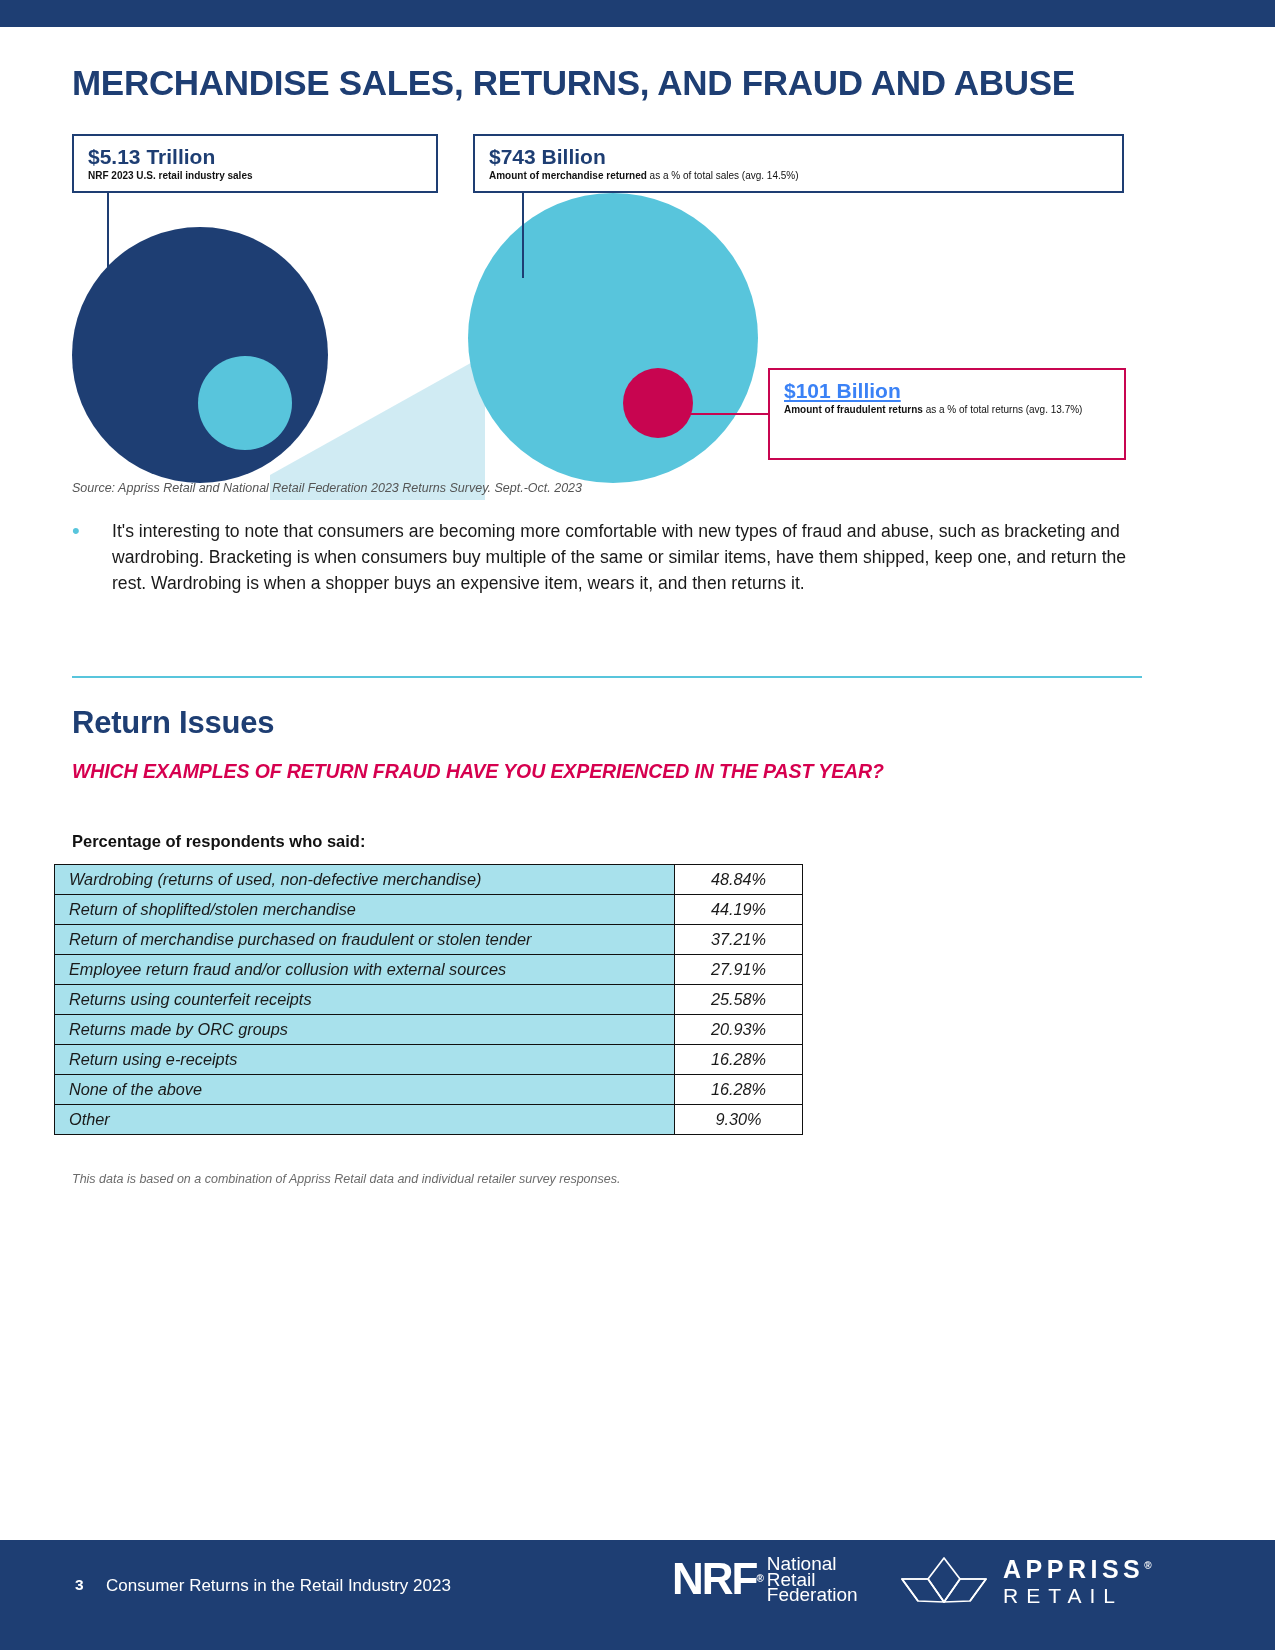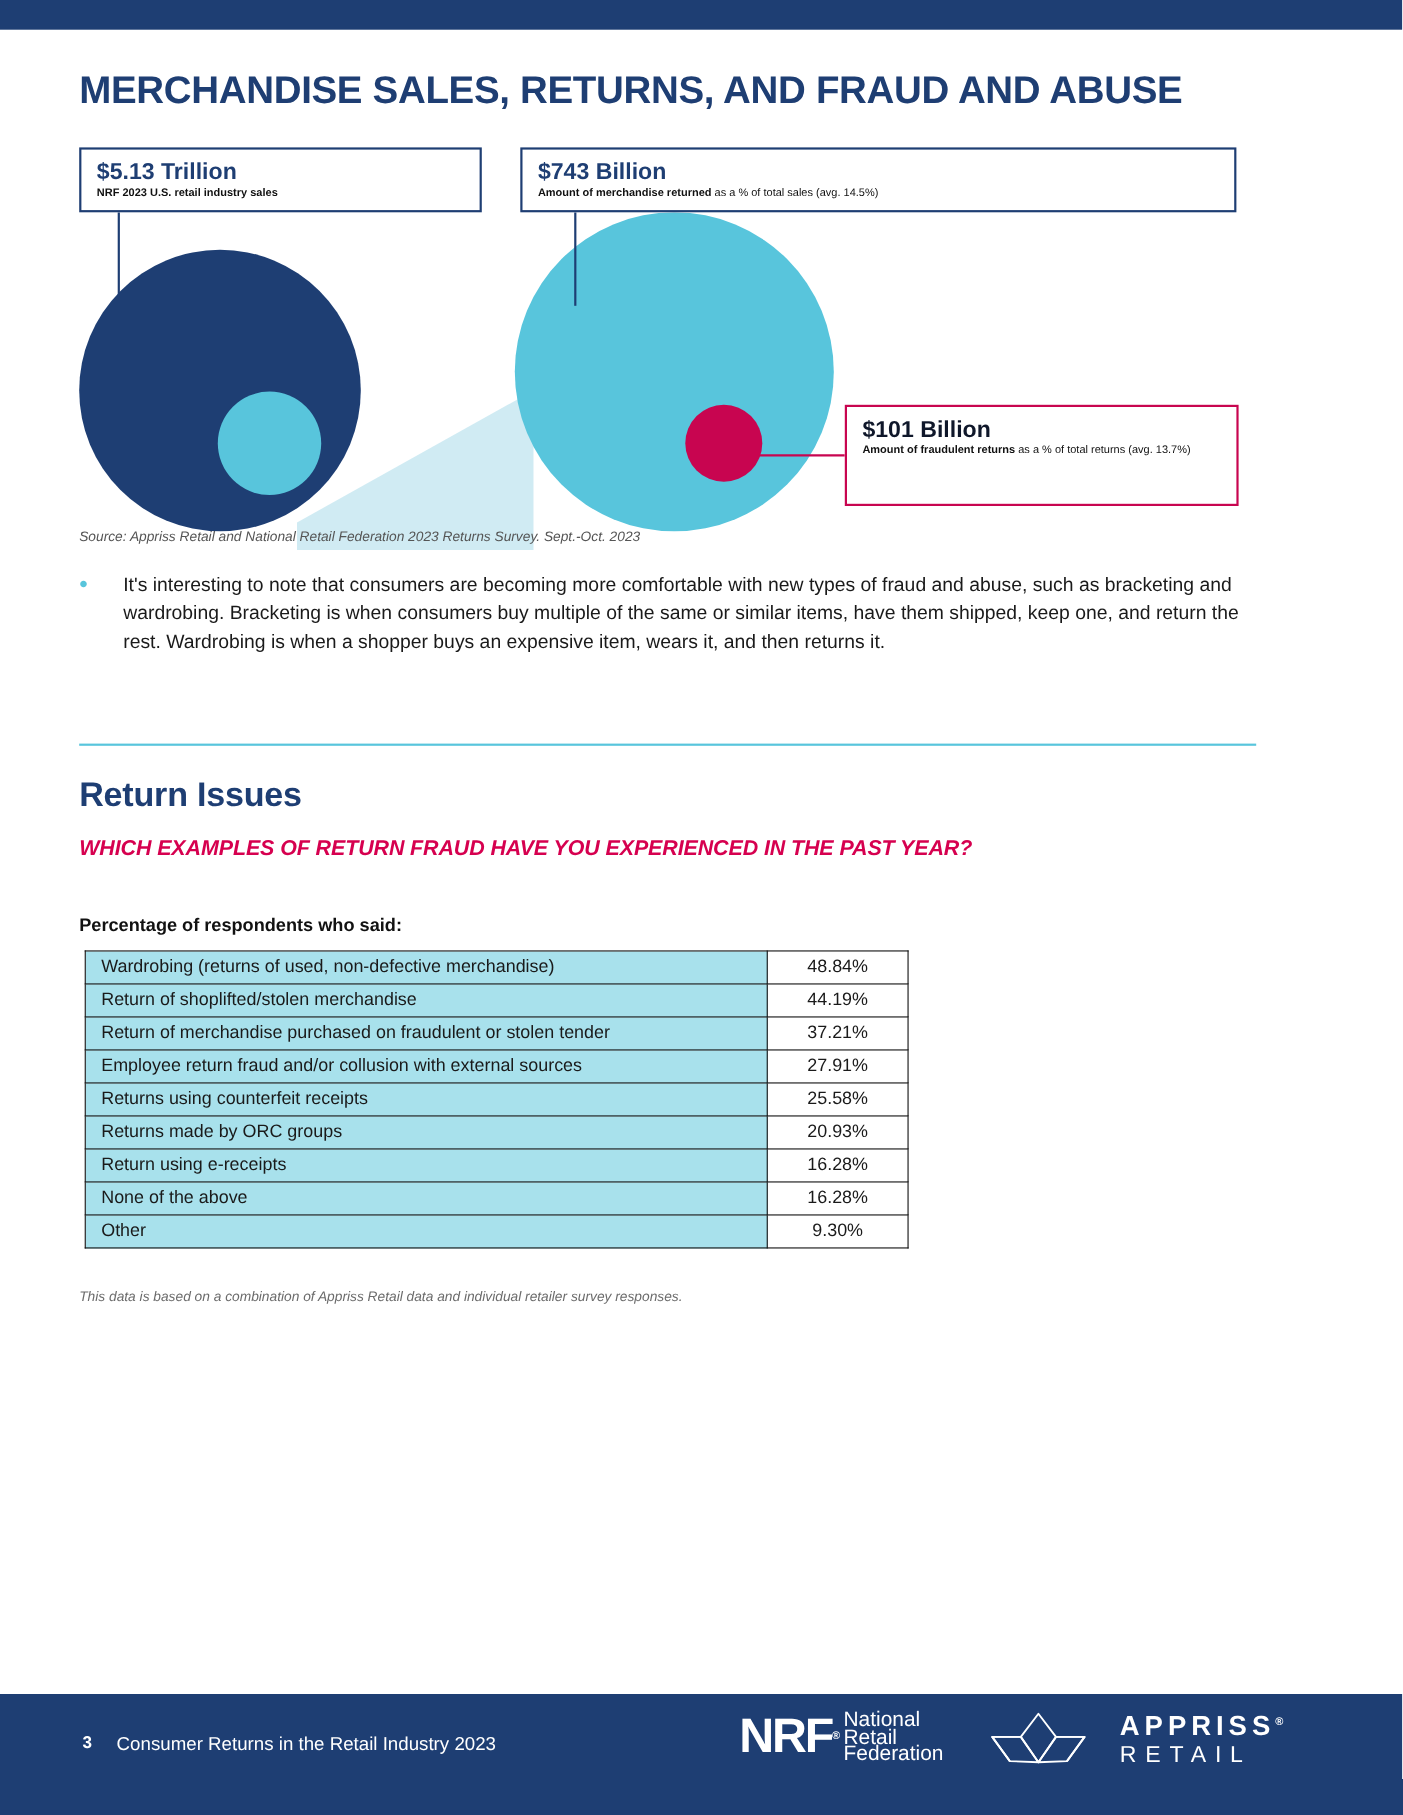--- a/index.html
+++ b/index.html
@@ -66,21 +66,21 @@
     left: 473px; top: 134px;
     width: 651px; height: 59px;
     border: 2px solid #1E3E73;
   }
   #callout-returned .big { color: #1E3E73; }
   #callout-fraud {
     left: 768px; top: 368px;
     width: 358px; height: 92px;
     border: 2px solid #C80550;
   }
-  #callout-fraud .big { color: #0f172a; }
+  #callout-fraud .big { color: #3b82f6; text-decoration: underline; }
 
   
   .infographic {
     position: absolute;
     left: 0; top: 150px;
     width: 1275px; height: 350px;
   }
 
   
   .source-line {
@@ -146,24 +146,25 @@
   
   .table-caption {
     position: absolute;
     left: 72px; top: 832px;
     font-size: 16.5px;
     font-weight: bold;
     color: #111111;
   }
   .data-table {
     position: absolute;
-    left: 77px; top: 864px;
+    left: 54px; top: 864px;
     width: 748px;
     border-collapse: collapse;
     table-layout: fixed;
+    font-style: italic;
   }
   .data-table td {
     border: 1px solid #111111;
     height: 30px;
     font-size: 16.3px;
     color: #1a1a1a;
     padding: 0 0 0 14px;
     vertical-align: middle;
   }
   .data-table td.label {
@@ -232,21 +233,21 @@
     line-height: 15.5px;
     font-family: "Liberation Sans", sans-serif;
   }
   .appriss-logo {
     position: absolute;
     left: 898px; top: 1552px;
     display: flex;
     align-items: center;
   }
   .appriss-words {
-    margin-left: 28px;
+    margin-left: 13px;
     color: #ffffff;
   }
   .appriss-name {
     font-size: 25px;
     font-weight: bold;
     letter-spacing: 4.5px;
     line-height: 27px;
   }
   .appriss-reg { font-size: 10px; vertical-align: super; letter-spacing: 0; }
   .appriss-sub {

